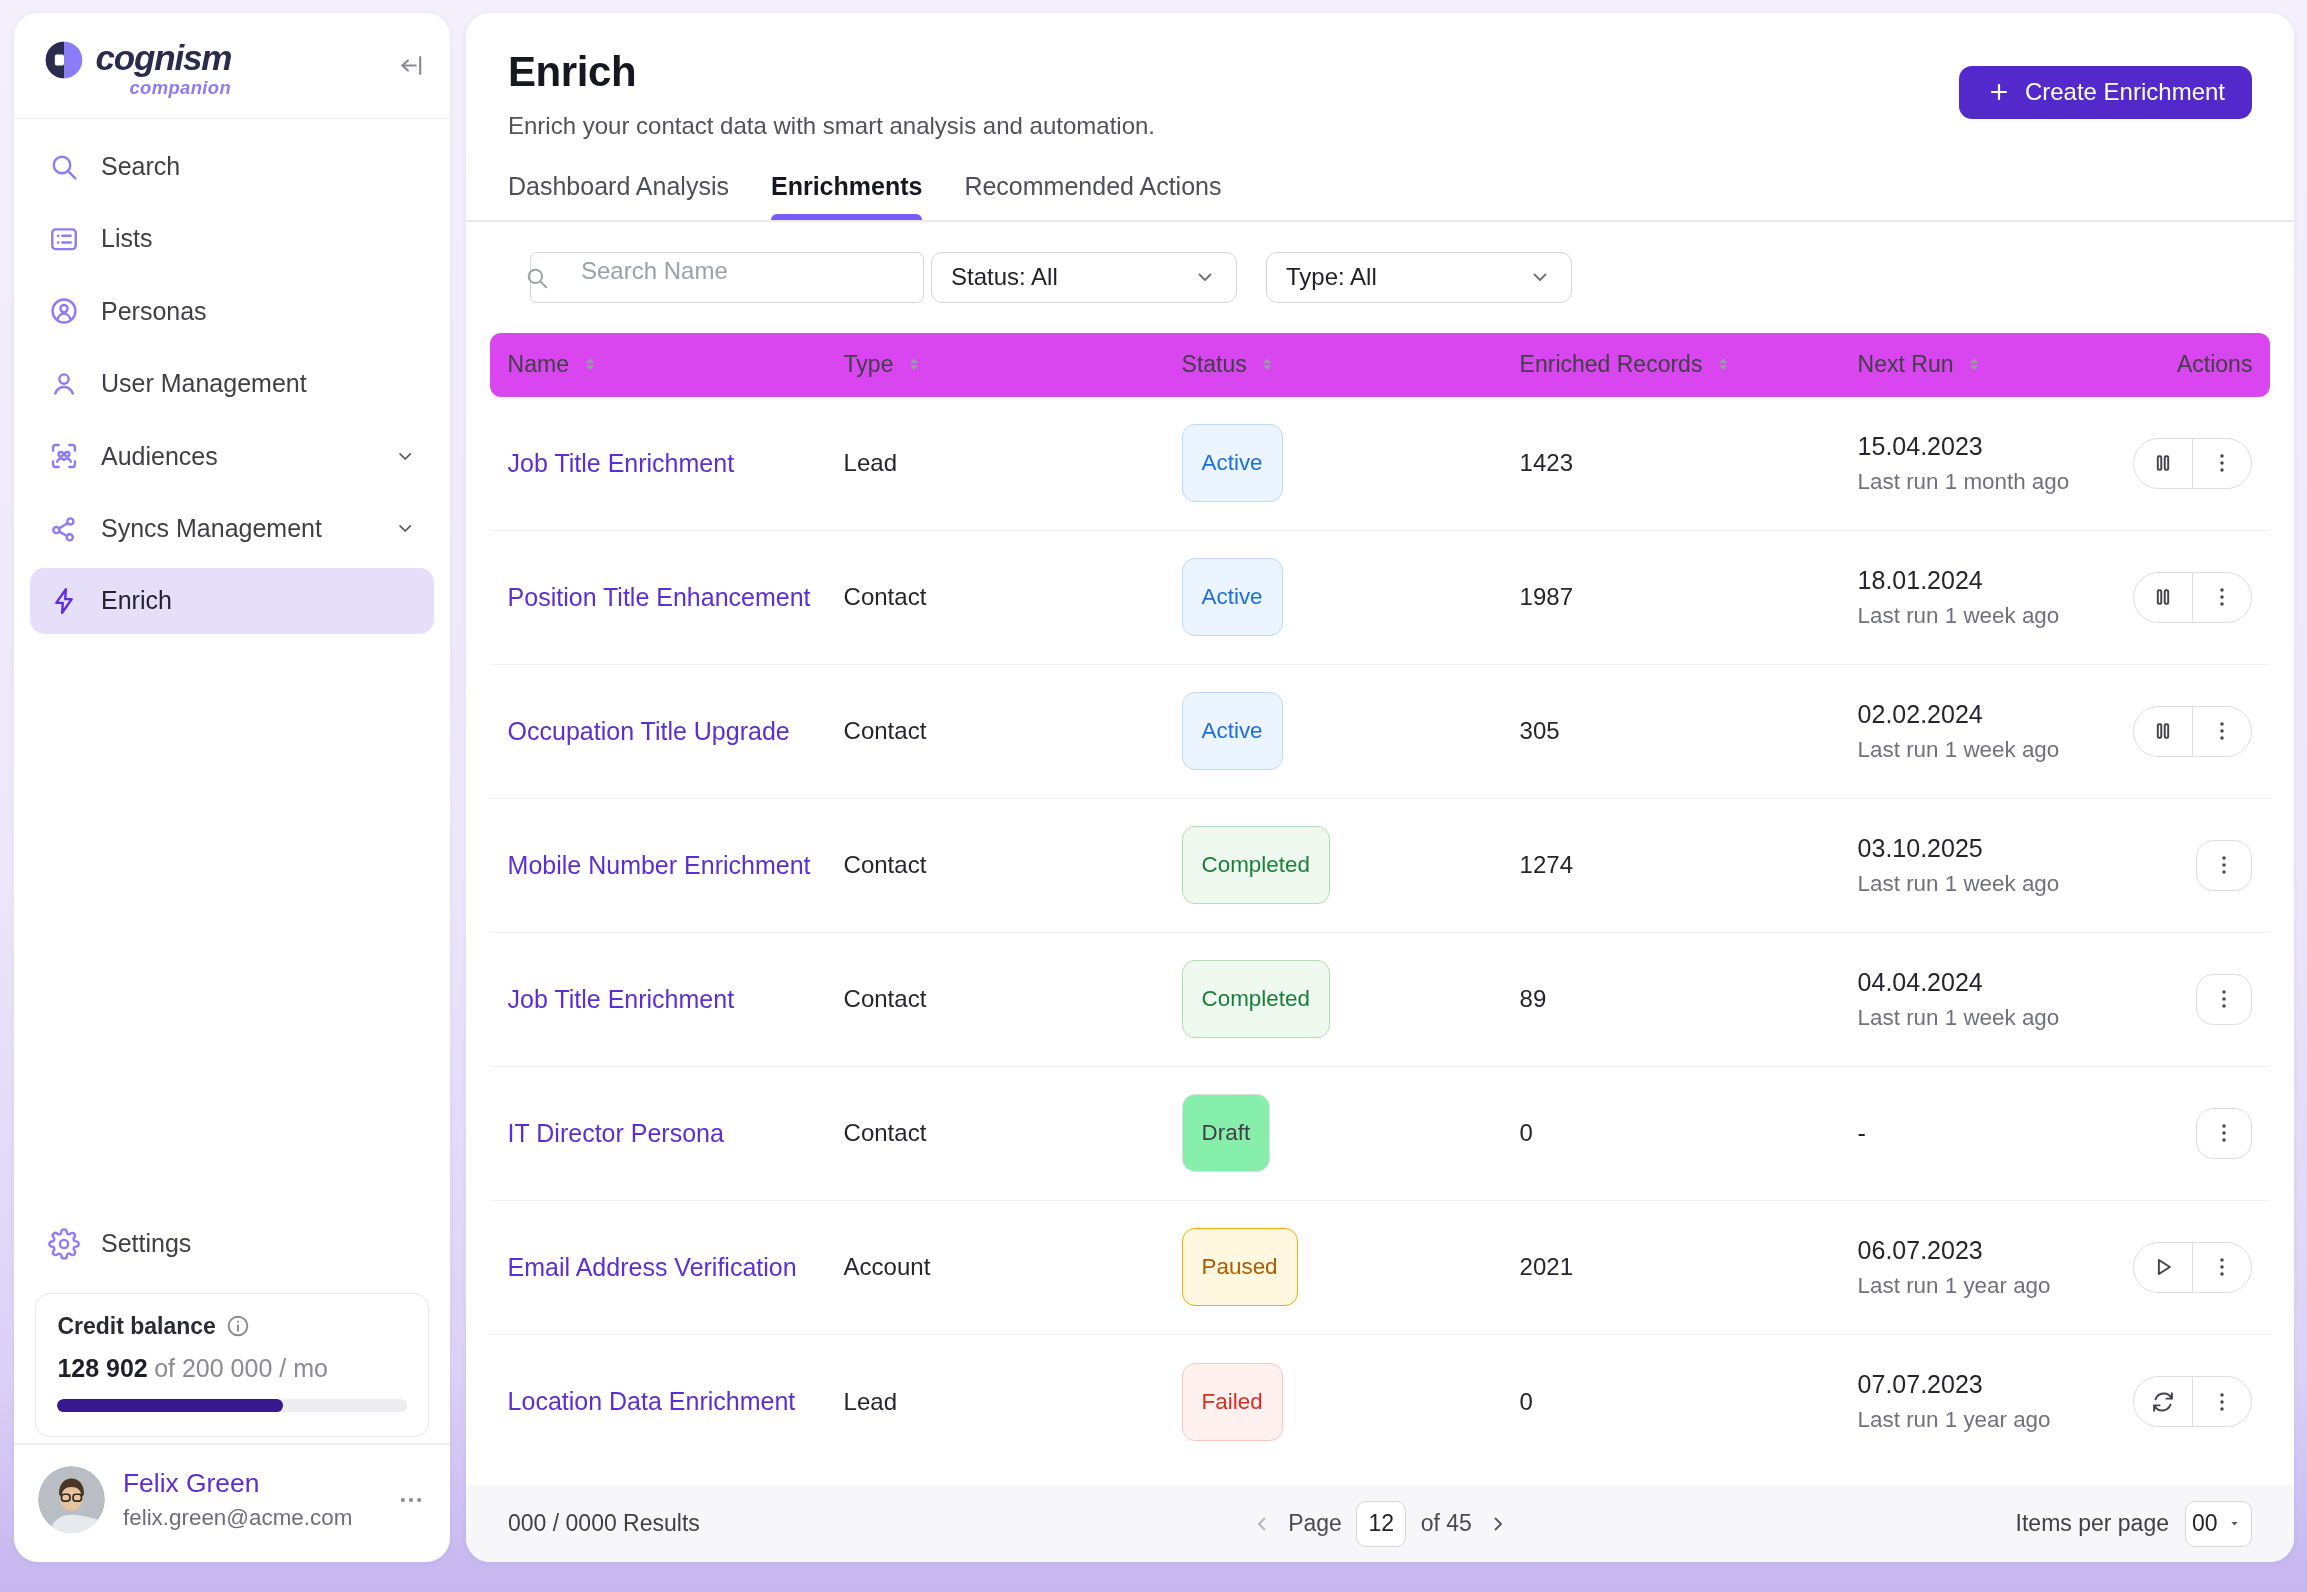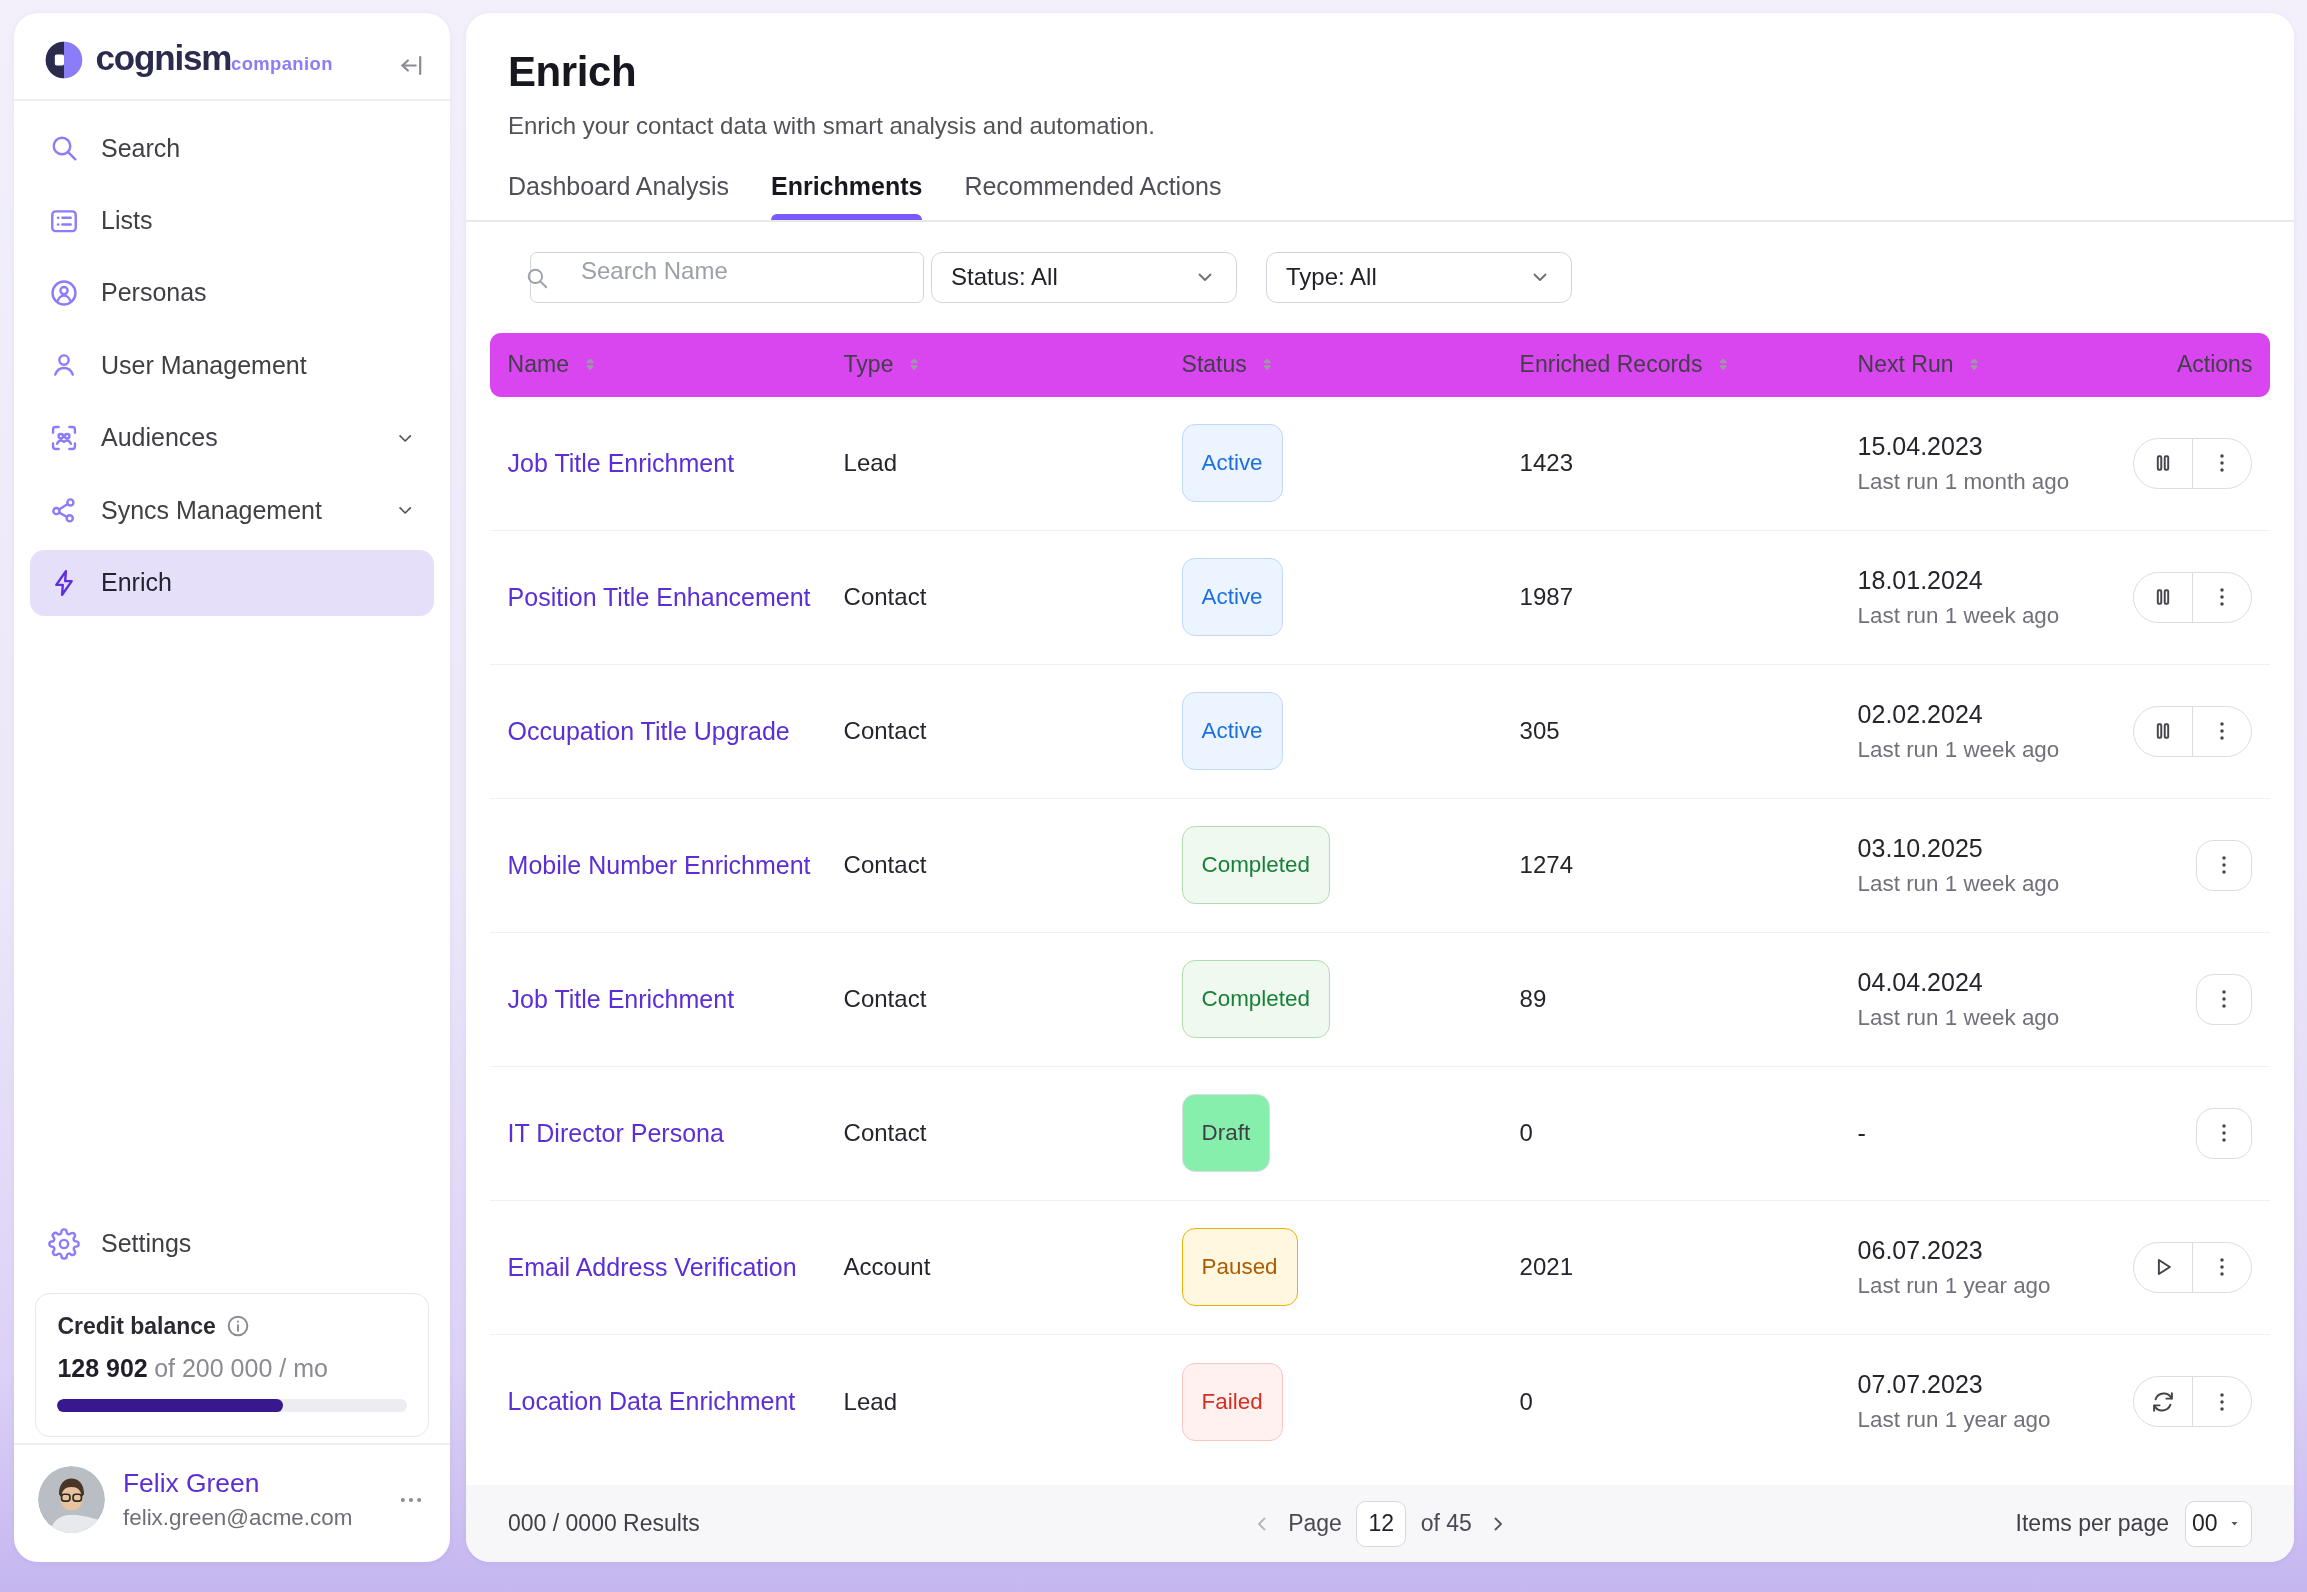--- a/index.html
+++ b/index.html
@@ -6,21 +6,21 @@
   html,body { width:2307px; height:1592px; }
   body { background:linear-gradient(180deg,#F3F0FB 0%,#ECE7F9 55%,#DCD1F6 86%,#C5B6F0 100%); overflow:hidden; }
   .page { position:relative; width:2307px; height:1592px; }
 
   
   .sidebar { position:absolute; left:14.4px; top:13px; width:436px; height:1549px;
     background:#FFFFFF; border-radius:24px; display:flex; flex-direction:column;
     box-shadow:0 1.6px 6.4px rgba(60,40,140,0.05); }
   .logo-row { display:flex; align-items:flex-start; justify-content:space-between; padding:27px 24px 19px 30px; }
   .logo { display:flex; align-items:flex-start; gap:11.2px; }
-  .logo-text { display:flex; flex-direction:row; align-items:flex-end; }
+  .logo-text { display:flex; flex-direction:column; align-items:flex-end;font-style:italic; }
   .logo-name { font-size:35px; font-weight:700; color:#2B2B4E; letter-spacing:-1.2px; line-height:35px; }
   .logo-sub { font-size:18.4px; font-weight:600; color:#8B7CF7; letter-spacing:0.4px; margin-top:1.6px; }
   .collapse-btn { background:none; border:none; color:#8A8A93; cursor:pointer; margin-top:11.2px; }
   .sb-divider { height:1.6px; background:#EEEDF3; width:100%; }
   nav { padding:14.4px 16px 0 16px; display:flex; flex-direction:column; gap:6.4px; }
   .nav-item { display:flex; align-items:center; gap:21px; height:66px; padding:0 17.6px; border-radius:14.4px;
     color:#8B7CF7; cursor:pointer; }
   .nav-item .nav-label { font-size:25px; color:#3F3F46; flex:1; }
   .nav-item .chev { color:#55555E; }
   .nav-item.active { background:#E5DFFA; color:#5F2EE0; }
@@ -270,20 +270,29 @@
     </div>
   </aside>
 
   <main class="main">
     <div class="main-pad">
       <div class="main-head">
         <div>
           <h1 class="page-title">Enrich</h1>
           <p class="page-subtitle">Enrich your contact data with smart analysis and automation.</p>
         </div>
+        <button class="create-btn">
+          <span id="plus-slot">
+              <svg class="ic" width="26" height="26" viewBox="0 0 24 24" fill="none" stroke="currentColor" stroke-width="2" stroke-linecap="round" stroke-linejoin="round">
+                <line x1="12" y1="5.5" x2="12" y2="18.5"></line>
+                <line x1="5.5" y1="12" x2="18.5" y2="12"></line>
+              </svg>
+            </span>
+          <span>Create Enrichment</span>
+        </button>
       </div>
       <div class="tabs" id="tabs">
           <div class="tab ">Dashboard Analysis</div>
           <div class="tab active">Enrichments</div>
           <div class="tab ">Recommended Actions</div>
         </div>
     </div>
     <div class="hdiv"></div>
     <div class="main-pad">
       <div class="filters">

